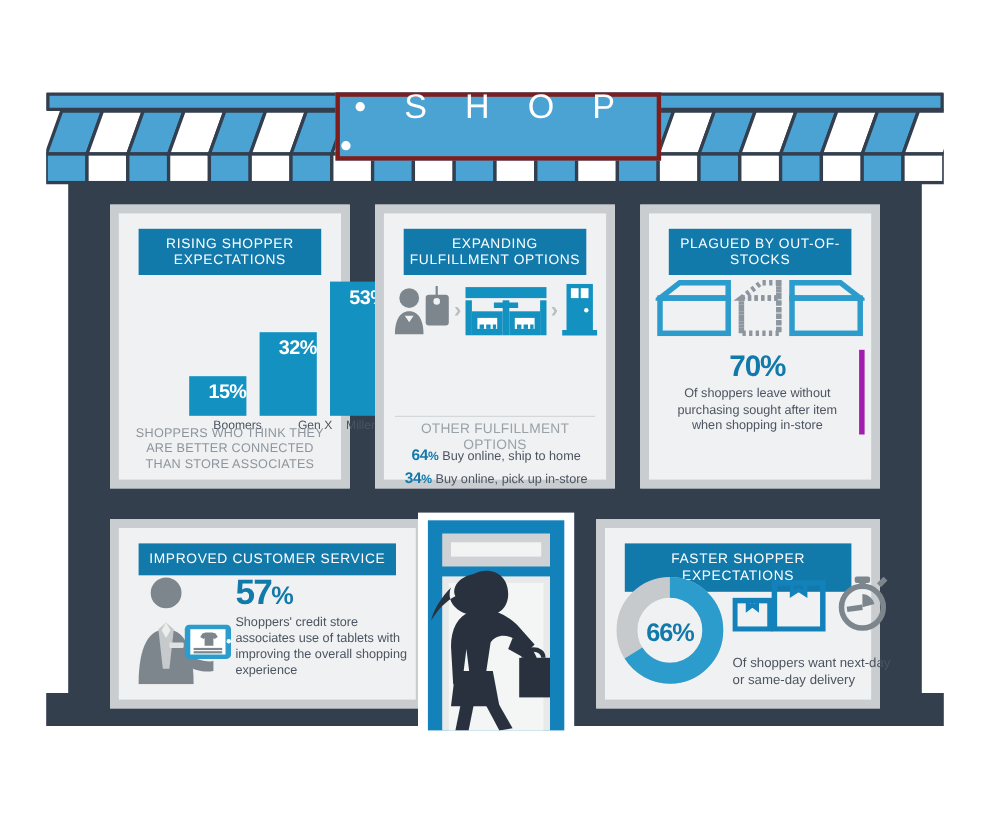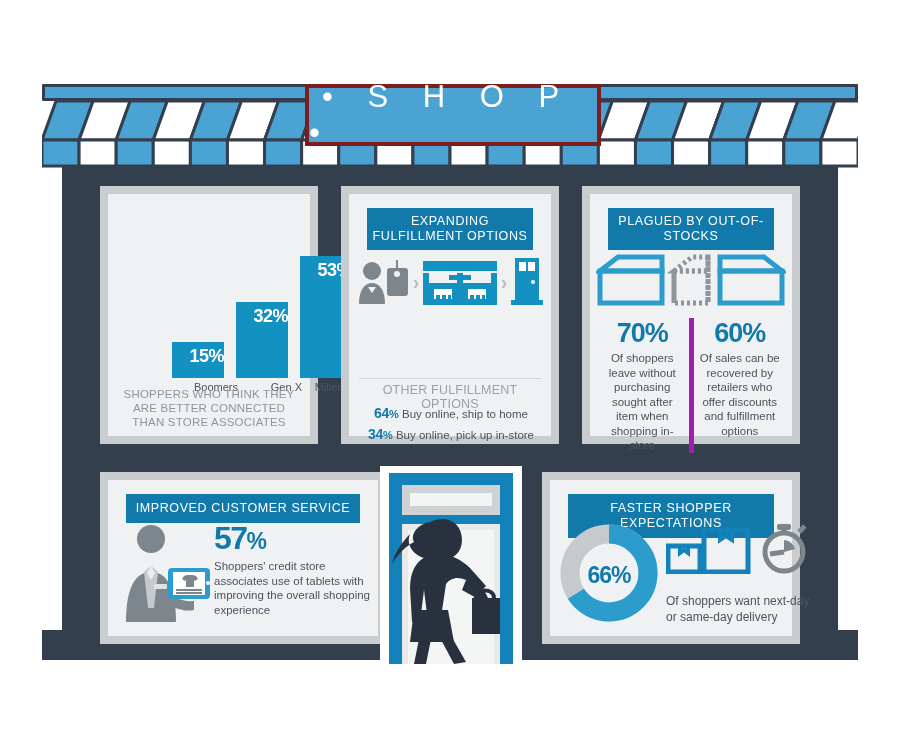--- a/index.html
+++ b/index.html
@@ -196,20 +196,21 @@
 
   <div class="shop-sign">
     <div class="shop-text">• S H O P •</div>
   </div>
 
   <div class="building"></div>
   <div class="base"></div>
 
   <div class="panel" id="panel1">
     <div class="panel-inner">
+      <div class="panel-header">RISING SHOPPER EXPECTATIONS</div>
 
       <div class="bars">
         <div class="bar-group" style="left:0px; width:52px;">
           <div class="bar" style="height:36px">
             <div class="bar-val">15%</div>
             <div class="bar-label">Boomers</div>
           </div>
         </div>
         <div class="bar-group" style="left:64px; width:52px;">
           <div class="bar" style="height:76px">
@@ -305,24 +306,20 @@
           <rect x="78" y="18" width="34" height="32" fill="none" stroke="#8d969e" stroke-width="5" stroke-dasharray="3 3"></rect>
           <path d="M112 4 L112 50" stroke="#8d969e" stroke-width="5" stroke-dasharray="3 3"></path>
           <path d="M78 18 L78 50" stroke="#8d969e" stroke-width="5" stroke-dasharray="3 3"></path>
         </svg>
       </div>
 
       <div class="cols3">
         <div class="col3 left">
           <div class="num">70%</div>
           <div class="txt">Of shoppers leave without purchasing sought after item when shopping in-store</div>
-        </div>
-        <div class="col3">
-          <div class="num">60%</div>
-          <div class="txt">Of sales can be recovered by retailers who offer discounts and fulfillment options</div>
         </div>
       </div>
     </div>
   </div>
 
   <div class="panel" id="panel4">
     <div class="panel-inner">
       <div class="panel-header one-line">IMPROVED CUSTOMER SERVICE</div>
       <div class="p4-body">
         <div class="p4-icon">

